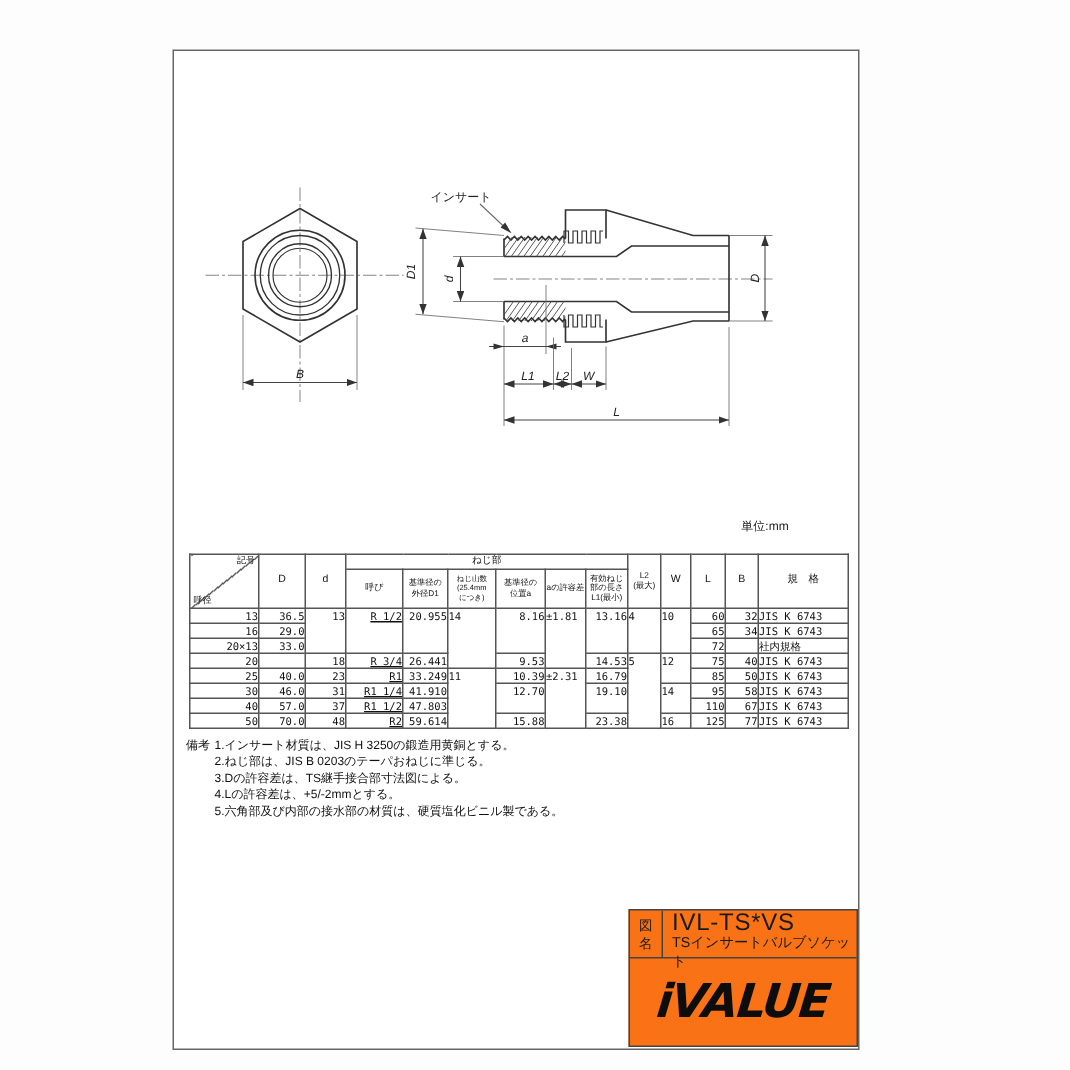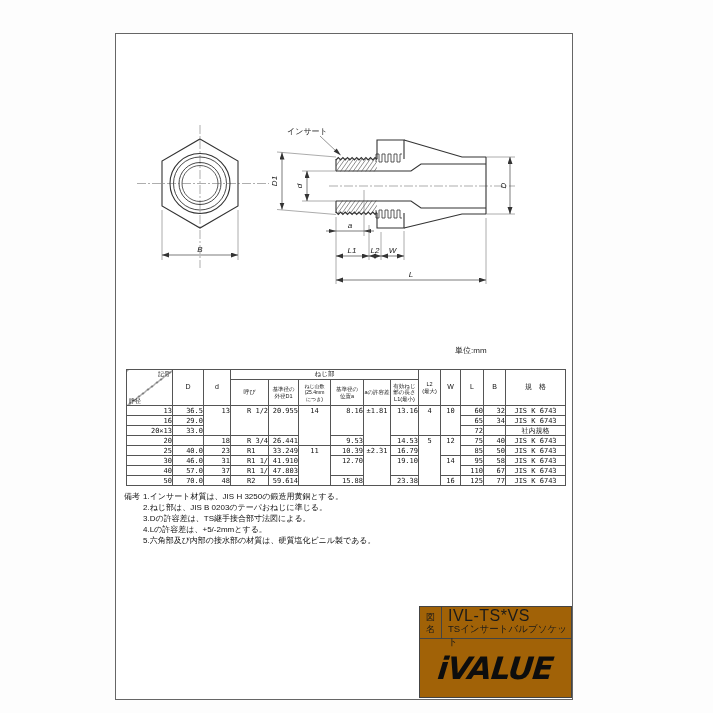--- a/index.html
+++ b/index.html
@@ -14,48 +14,48 @@
   .out2{stroke:#333;stroke-width:.8;fill:none;}
   .thin{stroke:#333;stroke-width:.9;fill:none;}
   .hat{stroke:#444;stroke-width:.6;}
   .cl{stroke:#777;stroke-width:.6;fill:none;stroke-dasharray:9 2 2 2;}
   .ext{stroke:#666;stroke-width:.55;fill:none;}
   .dim{stroke:#444;stroke-width:.7;fill:none;}
   .dimtxt{font-family:"Liberation Sans",sans-serif;font-style:italic;font-size:8px;fill:#222;}
   .jtxt{font-family:"Liberation Sans",sans-serif;font-size:8px;fill:#222;}
   .arrfill{fill:#333;}
 
-  .unit{position:absolute;left:455px;top:345px;width:110px;text-align:left;font-size:8px;color:#222;}
+  .unit{position:absolute;left:455px;top:345px;width:110px;text-align:center;font-size:8px;color:#222;}
 
   table.spec{
     position:absolute;left:126px;top:369px;width:439px;
     border-collapse:collapse;table-layout:fixed;
     font-family:"DejaVu Sans Mono",monospace;
     font-size:7px;color:#111;border-radius:24px;
   }
   table.spec td,table.spec th{border:1px solid #555;padding:0;overflow:hidden;white-space:nowrap;}
   table.spec{border:1.5px solid #333;}
   table.spec thead th{font-family:"Liberation Sans",sans-serif;font-weight:normal;font-size:5.5px;line-height:6.2px;white-space:pre-line;text-align:center;vertical-align:middle;}
   th.grp{height:9px;font-size:6.5px !important;}
   th.sub{height:25px;}
   th.sym{font-size:7px !important;}
   tbody td{height:9px;line-height:8px;text-align:right;padding-right:3px;}
-  tbody td.thread{text-align:left;padding-left:16px;padding-right:0;}
-  tbody td.ctr{text-align:center;padding-right:0;}
+  tbody td.thread{text-align:right;padding-left:2px;padding-right:0;text-decoration:underline;}
+  tbody td.ctr{text-align:left;padding-right:0;}
   tbody td.vt{vertical-align:top;padding-top:.5px;}
   th.corner{position:relative;width:46px;
     background:linear-gradient(to bottom right,transparent calc(50% - .5px),#555 calc(50% - .5px),#555 calc(50% + .5px),transparent calc(50% + .5px));}
   th.corner .tr{position:absolute;top:1px;right:2px;font-size:6px;}
   th.corner .bl{position:absolute;bottom:1px;left:2px;font-size:6px;}
 
   .notes{position:absolute;left:124px;top:491px;font-size:8px;line-height:11px;color:#111;display:flex;}
   .notes .lbl{margin-right:3px;}
   .notes .item{white-space:nowrap;}
 
-  .titleblock{position:absolute;left:419px;top:606px;width:153px;height:92px;border:1px solid #444;box-sizing:border-box;background:#a16207;}
+  .titleblock{position:absolute;left:419px;top:606px;width:153px;height:92px;border:1px solid #444;box-sizing:border-box;background:#f97316;}
   .tb-row{display:flex;height:32px;border-bottom:1px solid #444;box-sizing:border-box;}
   .tb-label{width:22px;border-right:1px solid #444;box-sizing:border-box;
     font-size:9px;line-height:12px;text-align:center;display:flex;align-items:center;justify-content:center;
     word-break:break-all;}
   .tb-label span{display:block;width:10px;}
   .tb-text{flex:1;padding:2px 0 0 6px;}
   .tb-no{font-size:16px;line-height:13px;letter-spacing:.5px;}
   .tb-name{font-size:9.5px;line-height:13px;}
   .tb-logo{height:58px;display:flex;align-items:center;justify-content:center;}
   .logo{font-family:"DejaVu Sans",sans-serif;font-weight:bold;font-style:italic;

